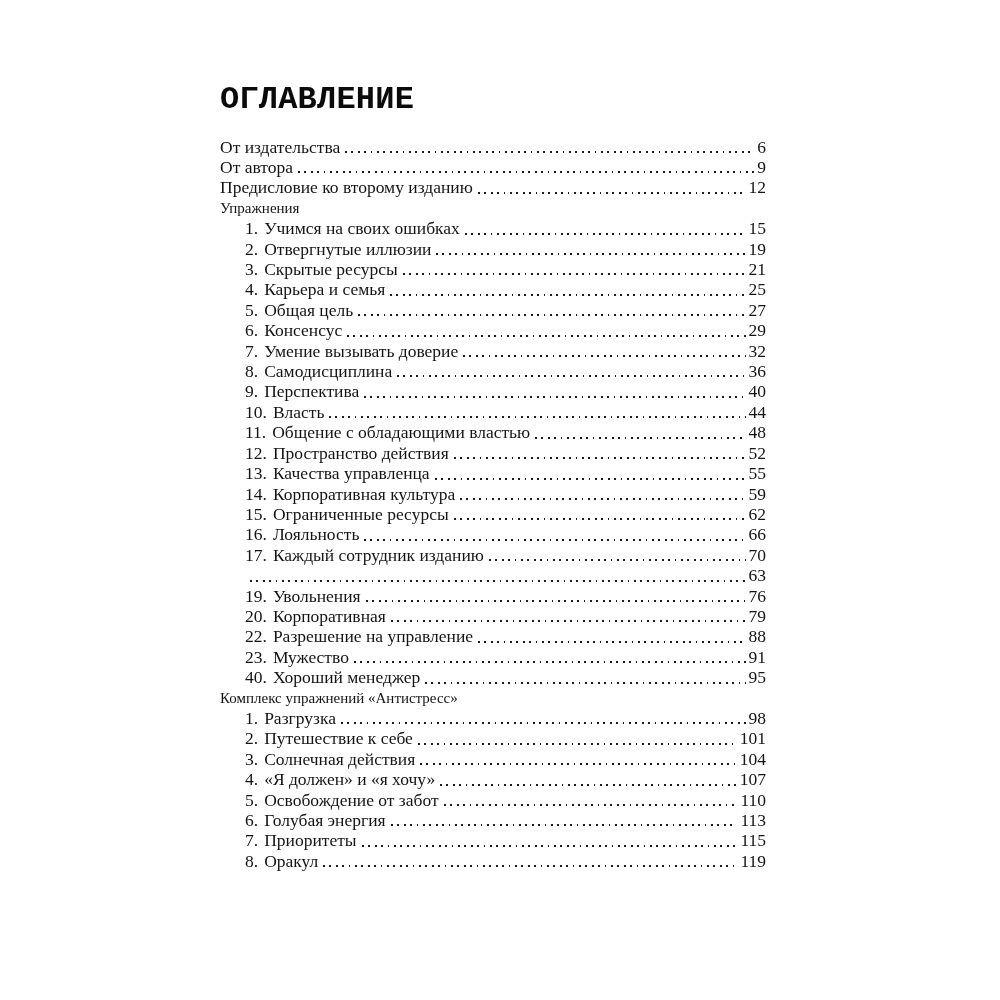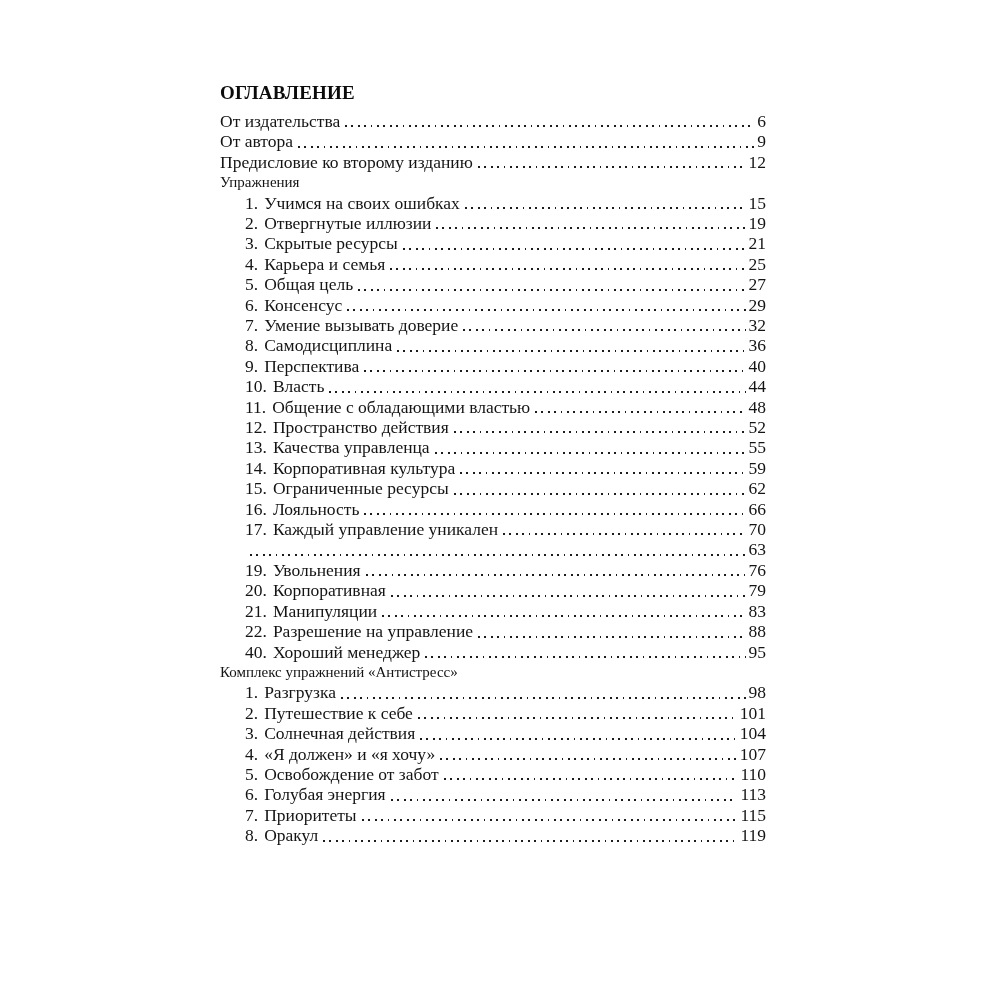--- a/index.html
+++ b/index.html
@@ -16,27 +16,27 @@
     background: #ffffff;
     overflow: hidden;
   }
   .content {
     position: absolute;
     left: 220px;
     top: 83px;
     width: 546px;
   }
   .toc-title {
-    font-family: Liberation Serif, serif;
+    font-family: Liberation Mono, monospace;
     font-weight: 700;
-    font-size: 19px;
+    font-size: 32px;
     line-height: 1.05;
     letter-spacing: 0.2px;
     color: #0b0b0b;
-    margin: 0 0 8px 0;
+    margin: 0 0 20px 0;
   }
   .toc-row {
     display: flex;
     align-items: center;
     font-size: 17.5px;
     line-height: 20.4px;
     white-space: nowrap;
   }
   .toc-row.indented { padding-left: 25px; }
   .section-header {
@@ -151,47 +151,47 @@
           <span class="toc-label"><span class="toc-num">15.</span><span class="toc-text">Ограниченные ресурсы</span></span>
           <span class="toc-leader"></span>
           <span class="toc-page">62</span>
         </div>
         <div class="toc-row indented">
           <span class="toc-label"><span class="toc-num">16.</span><span class="toc-text">Лояльность</span></span>
           <span class="toc-leader"></span>
           <span class="toc-page">66</span>
         </div>
         <div class="toc-row indented">
-          <span class="toc-label"><span class="toc-num">17.</span><span class="toc-text">Каждый управление уникален</span></span>
+          <span class="toc-label"><span class="toc-num">17.</span><span class="toc-text">Каждый сотрудник изданию</span></span>
           <span class="toc-leader"></span>
           <span class="toc-page">70</span>
         </div>
         <div class="toc-row indented">
           <span class="toc-leader"></span>
           <span class="toc-page">63</span>
         </div>
         <div class="toc-row indented">
           <span class="toc-label"><span class="toc-num">19.</span><span class="toc-text">Увольнения</span></span>
           <span class="toc-leader"></span>
           <span class="toc-page">76</span>
         </div>
         <div class="toc-row indented">
           <span class="toc-label"><span class="toc-num">20.</span><span class="toc-text">Корпоративная</span></span>
           <span class="toc-leader"></span>
           <span class="toc-page">79</span>
         </div>
         <div class="toc-row indented">
-          <span class="toc-label"><span class="toc-num">21.</span><span class="toc-text">Манипуляции</span></span>
-          <span class="toc-leader"></span>
-          <span class="toc-page">83</span>
-        </div>
-        <div class="toc-row indented">
           <span class="toc-label"><span class="toc-num">22.</span><span class="toc-text">Разрешение на управление</span></span>
           <span class="toc-leader"></span>
           <span class="toc-page">88</span>
+        </div>
+        <div class="toc-row indented">
+          <span class="toc-label"><span class="toc-num">23.</span><span class="toc-text">Мужество</span></span>
+          <span class="toc-leader"></span>
+          <span class="toc-page">91</span>
         </div>
         <div class="toc-row indented">
           <span class="toc-label"><span class="toc-num">40.</span><span class="toc-text">Хороший менеджер</span></span>
           <span class="toc-leader"></span>
           <span class="toc-page">95</span>
         </div>
         <div class="section-header">Комплекс упражнений «Антистресс»</div>
         <div class="toc-row indented">
           <span class="toc-label"><span class="toc-num">1.</span><span class="toc-text">Разгрузка</span></span>
           <span class="toc-leader"></span>

